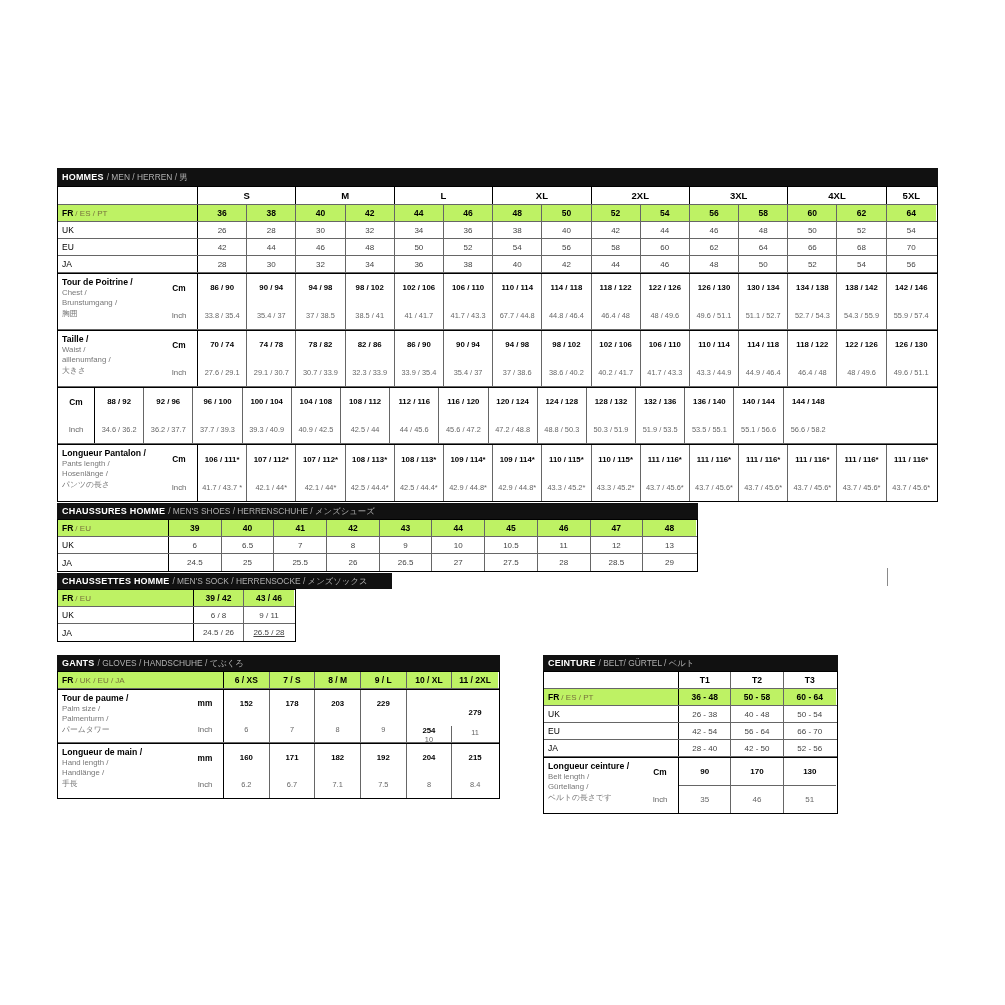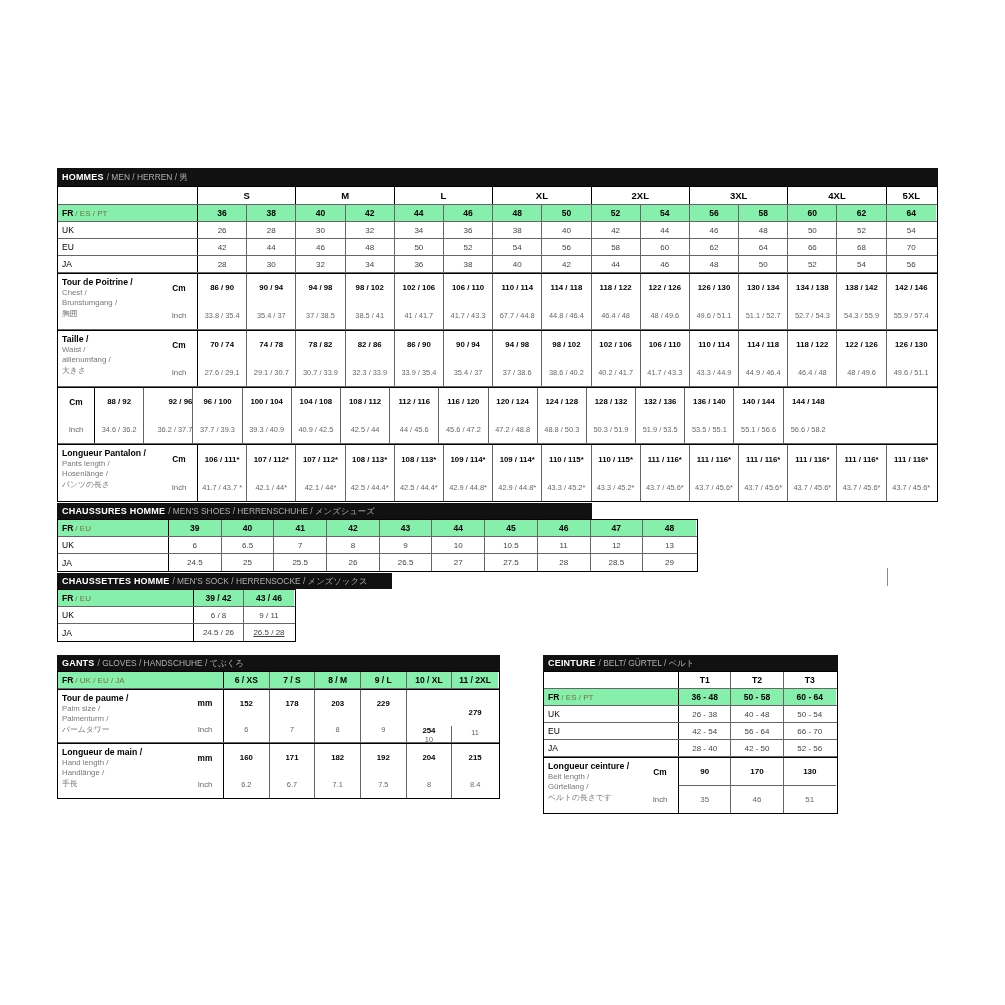--- a/index.html
+++ b/index.html
@@ -9,21 +9,21 @@
   .bar{background:#111;color:#fff;display:flex;align-items:center;padding-left:5px;box-sizing:border-box;font-size:9px;white-space:nowrap;overflow:hidden;}
   .t1{font-weight:bold;letter-spacing:.2px;}
   .t2{color:#b0b0b0;margin-left:3px;font-size:8.4px;}
   .grid{border:1.5px solid #000;box-sizing:border-box;background:#fff;}
   .row{display:flex;border-bottom:1px solid #666;box-sizing:border-box;}
   .row:last-child{border-bottom:none;}
   .grp{border-top:1px solid #000;}
   .c{box-sizing:border-box;border-right:1px solid #666;display:flex;align-items:center;justify-content:center;font-size:8px;color:#333;overflow:hidden;}
   .row .c:last-child{border-right:none;}
   .gh{font-weight:bold;font-size:9.5px;color:#000;border-right:1px solid #000;}
-  .y{background:#86efac;font-weight:bold;font-size:8.5px;color:#000;}
+  .y{background:#bef264;font-weight:bold;font-size:8.5px;color:#000;}
   .lab{justify-content:flex-start;padding-left:4px;}
   .fb{font-weight:bold;font-size:8.5px;color:#000;}
   .fd{color:#77713d;margin-left:2px;font-size:8px;font-weight:normal;}
   .plab{justify-content:flex-start;padding-left:4px;font-size:8.5px;color:#000;border-right:1.5px solid #000;}
   .y.lab{border-right:1.5px solid #000;}
   .gh.first{border-right:1.5px solid #000;}
   .val{font-size:8px;color:#444;}
   .mlab{flex-direction:column;align-items:flex-start;justify-content:flex-start;padding:3px 0 0 4px;border-right:none;line-height:1.3;}
   .lb{font-weight:bold;font-size:8.7px;color:#000;white-space:nowrap;}
   .ls{font-size:7.8px;color:#777;white-space:nowrap;}
@@ -282,21 +282,21 @@
         </div>
         <div class="row grp" style="height: 57px;">
           <div class="c unit" style="width: 37px;">
             <div class="ub">Cm</div>
             <div class="us">Inch</div>
           </div>
           <div class="c mval" style="width: 49.2px;">
             <div class="mtop">88 / 92</div>
             <div class="mbot">34.6 / 36.2</div>
           </div>
-          <div class="c mval" style="width: 49.2px; align-items: flex-end;">
+          <div class="c mval" style="width: 49.2px;">
             <div class="mtop">92 / 96</div>
             <div class="mbot">36.2 / 37.7</div>
           </div>
           <div class="c mval" style="width: 49.2px;">
             <div class="mtop">96 / 100</div>
             <div class="mbot">37.7 / 39.3</div>
           </div>
           <div class="c mval" style="width: 49.2px;">
             <div class="mtop">100 / 104</div>
             <div class="mbot">39.3 / 40.9</div>
@@ -414,21 +414,21 @@
             <div class="mbot">43.7 / 45.6*</div>
           </div>
           <div class="c mval" style="width: 49.2px;">
             <div class="mtop">111 / 116*</div>
             <div class="mbot">43.7 / 45.6*</div>
           </div>
         </div>
       </div>
     </div>
     <div class="tbl" style="left: 57px; top: 503px; width: 641px;">
-      <div class="bar" style="width: 535px; height: 16px;">
+      <div class="bar" style="width: 641px; height: 16px;">
         <span class="t1">CHAUSSURES HOMME</span>
         <span class="t2">/ MEN'S SHOES / HERRENSCHUHE / メンズシューズ</span>
       </div>
       <div class="grid" style="width: 641px;">
         <div class="row" style="height: 17px;">
           <div class="c y lab" style="width: 111px;">
             <span class="fb">FR</span>
             <span class="fd">/ EU</span>
           </div>
           <div class="c y" style="width: 52.7px;">39</div>

